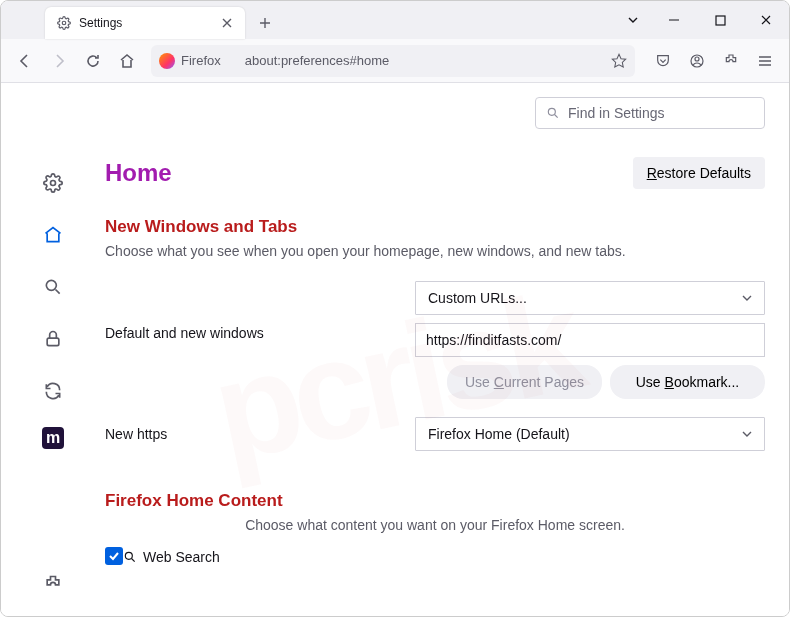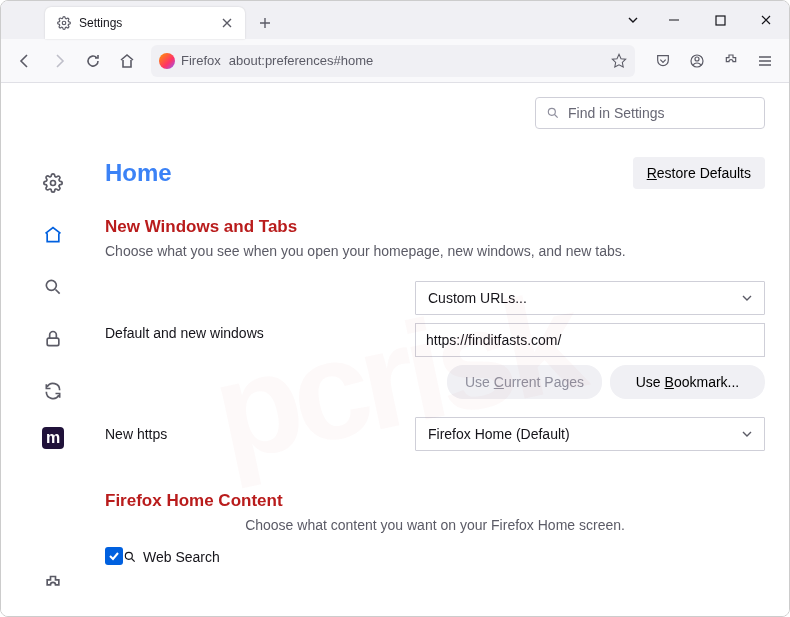--- a/index.html
+++ b/index.html
@@ -12,41 +12,41 @@
 .tab-close { width: 16px; height: 16px; display: flex; align-items: center; justify-content: center; color: #5b5b66; cursor: pointer; }
 .newtab-btn { width: 28px; height: 28px; display: flex; align-items: center; justify-content: center; margin-left: 6px; margin-bottom: 2px; color: #5b5b66; cursor: pointer; }
 .win-controls { position: absolute; right: 0; top: 0; display: flex; height: 38px; }
 .win-btn { width: 46px; display: flex; align-items: center; justify-content: center; color: #15141a; }
 .chev-btn { width: 36px; display: flex; align-items: center; justify-content: center; color: #15141a; }
 
 
 .toolbar { height: 44px; background: #f9f9fb; display: flex; align-items: center; padding: 0 8px; gap: 2px; border-bottom: 1px solid #e0e0e6; }
 .tbtn { width: 32px; height: 32px; display: flex; align-items: center; justify-content: center; border-radius: 4px; color: #5b5b66; }
 .tbtn.disabled { color: #bfbfc9; }
-.urlbar { flex: 1; height: 32px; background: #f0f0f4; border-radius: 6px; display: flex; align-items: center; padding: 0 8px; margin: 0 6px; gap: 8px; }
+.urlbar { flex: 1; height: 32px; background: #f0f0f4; border-radius: 6px; display: flex; align-items: center; padding: 0 8px; margin: 0 6px; gap: 24px; }
 .urlbar .identity { display: flex; align-items: center; gap: 6px; font-size: 13px; color: #5b5b66; }
 .urlbar .url-text { font-size: 13px; color: #5b5b66; flex: 1; }
 .star { color: #5b5b66; }
 .fflogo { width: 16px; height: 16px; border-radius: 50%; background: linear-gradient(135deg,#ff9500 0%,#ff3366 60%,#9059ff 100%); }
 .right-tools { display: flex; gap: 2px; margin-left: 4px; }
 
 
 .content { display: flex; height: calc(617px - 82px); background: #fff; position: relative; }
 .sidebar { width: 104px; padding-top: 84px; display: flex; flex-direction: column; align-items: center; gap: 20px; }
 .sbtn { width: 32px; height: 32px; display: flex; align-items: center; justify-content: center; border-radius: 4px; color: #5b5b66; }
 .sbtn.active { color: #0060df; }
 .sbtn.m { background: #20123a; color: #fff; border-radius: 4px; font-weight: bold; font-size: 16px; width: 22px; height: 22px; }
 .sbtn-bottom { margin-top: auto; margin-bottom: 18px; }
 
 .main { flex: 1; padding: 14px 24px 0 0; overflow: hidden; }
 .find-row { display: flex; justify-content: flex-end; margin-bottom: 28px; }
 .find-box { width: 230px; height: 32px; border: 1px solid #cfcfd8; border-radius: 4px; display: flex; align-items: center; padding: 0 10px; gap: 8px; color: #676774; font-size: 14px; }
 
 .head-row { display: flex; align-items: center; justify-content: space-between; margin-bottom: 28px; }
-h1 { font-size: 24px; font-weight: 700; color: #3b82f6; }
+h1 { font-size: 24px; font-weight: 700; color: #a21caf; }
 .restore-btn { background: #f0f0f4; border: none; padding: 8px 14px; font-size: 14px; border-radius: 4px; cursor: pointer; }
 
 h2 { font-size: 17px; font-weight: 700; color: #b91c1c; margin-bottom: 6px; }
 .desc { font-size: 14px; color: #5b5b66; margin-bottom: 22px; }
 
 .form-row { display: flex; align-items: center; margin-bottom: 8px; }
 .form-label { width: 310px; font-size: 14px; color: #15141a; }
 .form-ctrl { flex: 1; }
 
 .select { width: 100%; height: 34px; border: 1px solid #cfcfd8; border-radius: 1px; background: #fff; padding: 0 12px; display: flex; align-items: center; justify-content: space-between; font-size: 14px; color: #15141a; cursor: pointer; }

